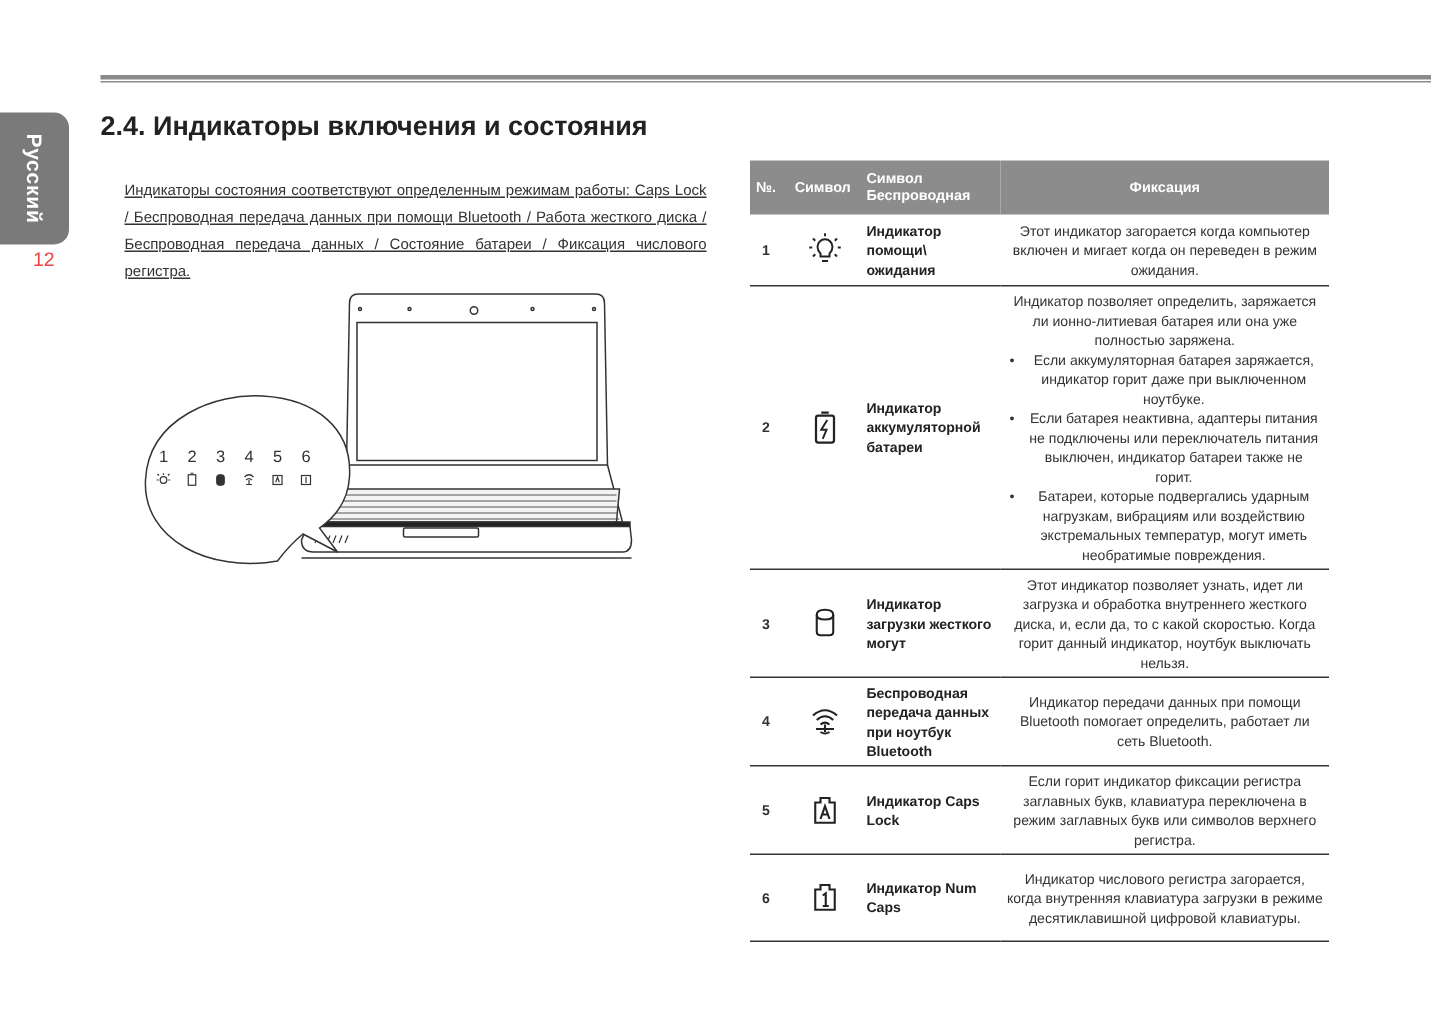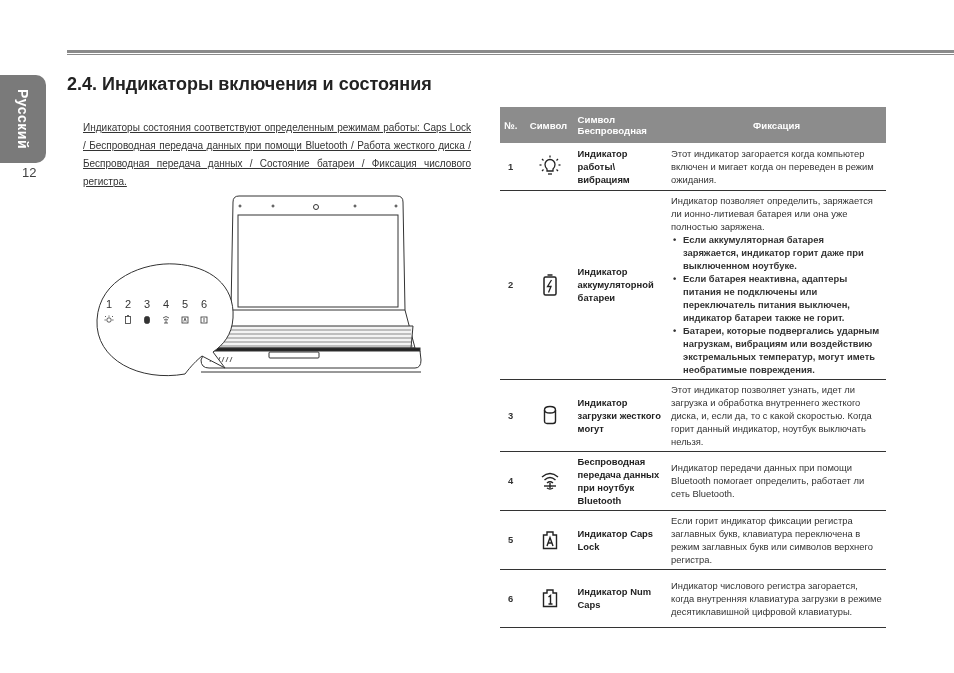--- a/index.html
+++ b/index.html
@@ -4,38 +4,38 @@
   <style>
     html, body { margin: 0; padding: 0; background: #ffffff; }
     body { width: 954px; height: 673px; position: relative; overflow: hidden;
            font-family: "Liberation Sans", sans-serif; color: #2a2a2a; }
     .top-rule { position: absolute; left: 67px; top: 50px; width: 887px; height: 5px;
                 border-top: 3px solid #8a8a8a; border-bottom: 1px solid #8a8a8a; box-sizing: border-box; }
     .lang-tab { position: absolute; left: 0; top: 75px; width: 46px; height: 88px;
                 background: #7a7a7a; border-radius: 0 10px 10px 0; }
     .lang-tab span { position: absolute; left: 50%; top: 50%; transform: translate(-50%,-50%) rotate(90deg);
                      color: #fff; font-weight: bold; font-size: 14px; white-space: nowrap; letter-spacing: 0.5px; }
-    .page-num { position: absolute; left: 22px; top: 165px; font-size: 13px; color: #404040; }
+    .page-num { position: absolute; left: 22px; top: 165px; font-size: 13px; color: #ef4444; }
     .title { position: absolute; left: 67px; top: 74px; font-size: 18px; font-weight: bold; color: #222; margin: 0; }
     .intro { position: absolute; left: 67px; top: 103px; width: 388px; font-size: 10px; line-height: 18px;
              text-align: justify; color: #333; margin: 16px; text-decoration: underline; }
     .illustration { position: absolute; left: 95px; top: 190px; width: 350px; height: 200px; }
 
     table.ind { position: absolute; left: 500px; top: 107px; width: 386px; border-collapse: collapse;
                 font-size: 9.4px; color: #333; }
     table.ind th { background: #8c8c8c; color: #fff; font-weight: bold; text-align: left; padding: 3px 4px;
                    height: 30px; vertical-align: middle; font-size: 9.6px; }
     table.ind th.func { text-align: center; }
     table.ind td { border-bottom: 1.5px solid #333; vertical-align: middle; padding: 3px 4px; line-height: 13px; }
     table.ind td.num { font-weight: bold; width: 14px; padding-left: 8px; }
     table.ind td.sym { width: 40px; text-align: center; }
     table.ind td.name { font-weight: bold; width: 86px; color: #222; }
-    table.ind td.func { width: 218px; }
+    table.ind td.func { width: 218px; text-align: center; }
     table.ind td.func ul { margin: 0; padding-left: 12px; }
-    table.ind td.func li { list-style: none; position: relative; font-weight: bold; }
+    table.ind td.func li { list-style: none; position: relative; }
     table.ind td.func li::before { content: "•"; position: absolute; left: -10px; }
     .sym svg { display: block; margin: 0 auto; }
   </style>
 </head>
 <body>
 
 <div class="top-rule"></div>
 
 <div class="lang-tab">
   <span>Русский</span>
@@ -143,21 +143,21 @@
               <line x1="3" y1="4" x2="4.5" y2="5.5"></line>
               <line x1="19" y1="4" x2="17.5" y2="5.5"></line>
             <line x1="0.5" y1="10" x2="2.5" y2="10"></line>
               <line x1="19.5" y1="10" x2="21.5" y2="10"></line>
             <line x1="3" y1="16" x2="4.5" y2="14.5"></line>
               <line x1="19" y1="16" x2="17.5" y2="14.5"></line>
             <line x1="9" y1="19" x2="13" y2="19"></line>
           </g>
         </svg>
       </td>
-      <td class="name">Индикатор работы\ вибрациям</td>
+      <td class="name">Индикатор помощи\ ожидания</td>
       <td class="func">Этот индикатор загорается когда компьютер включен и мигает когда он переведен в режим ожидания.</td>
     </tr>
     <tr style="height:172px">
       <td class="num">2</td>
       <td class="sym">
         <svg width="16" height="24" viewBox="0 0 16 24">
           <g stroke="#222" stroke-width="1.5" fill="none">
             <rect x="2" y="4" width="12" height="18" rx="1.5"></rect>
             <line x1="5.5" y1="2" x2="10.5" y2="2"></line>
             <path d="M9.5 7 L5.5 13.5 L9 13.5 L6.5 19.5" stroke-width="1.3"></path>

